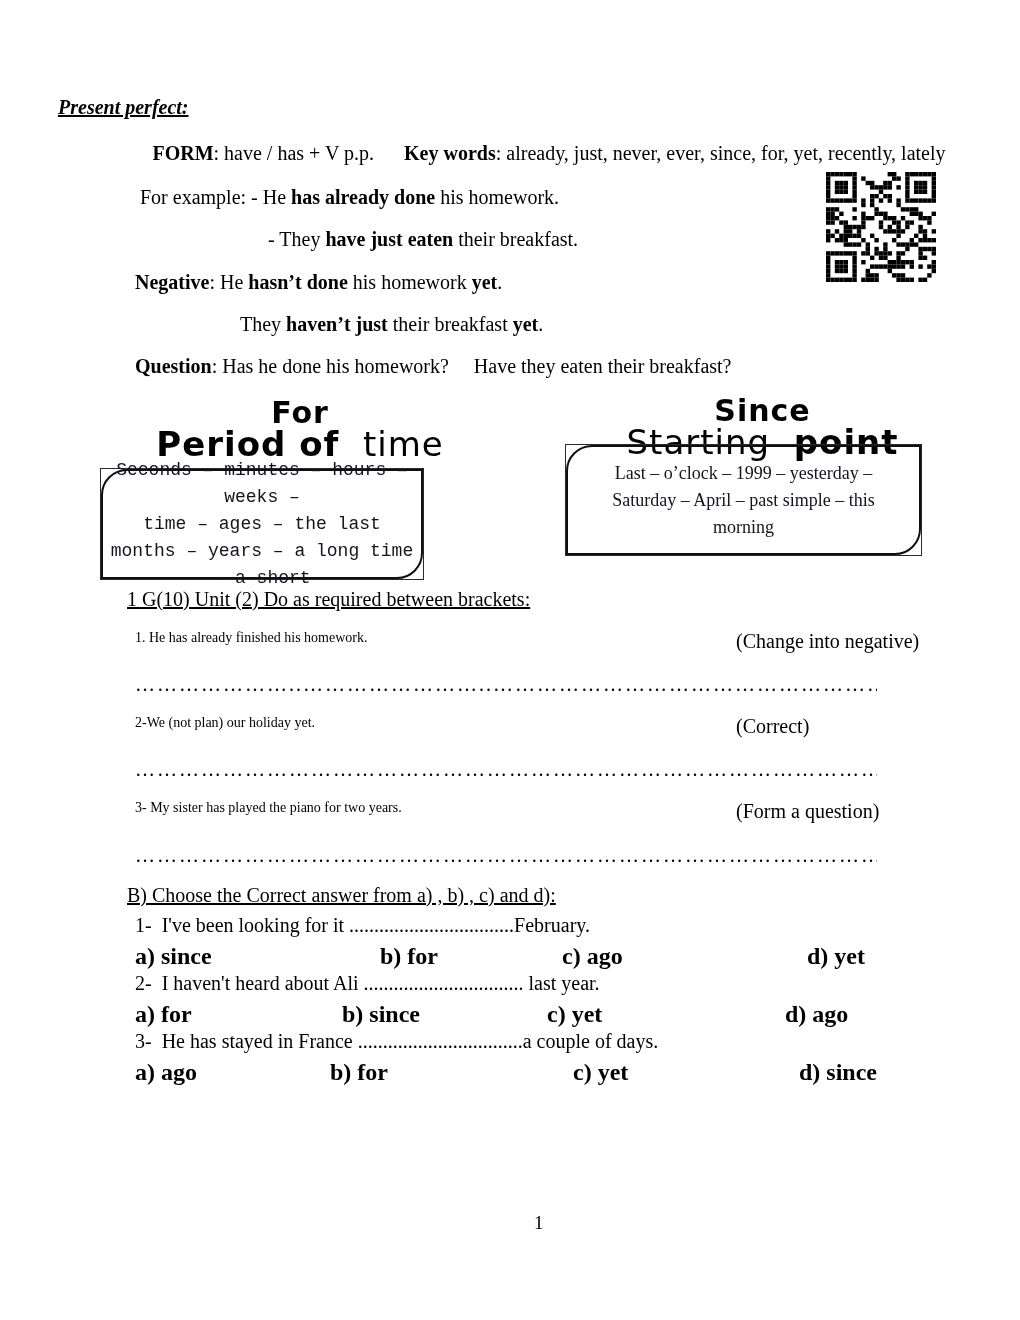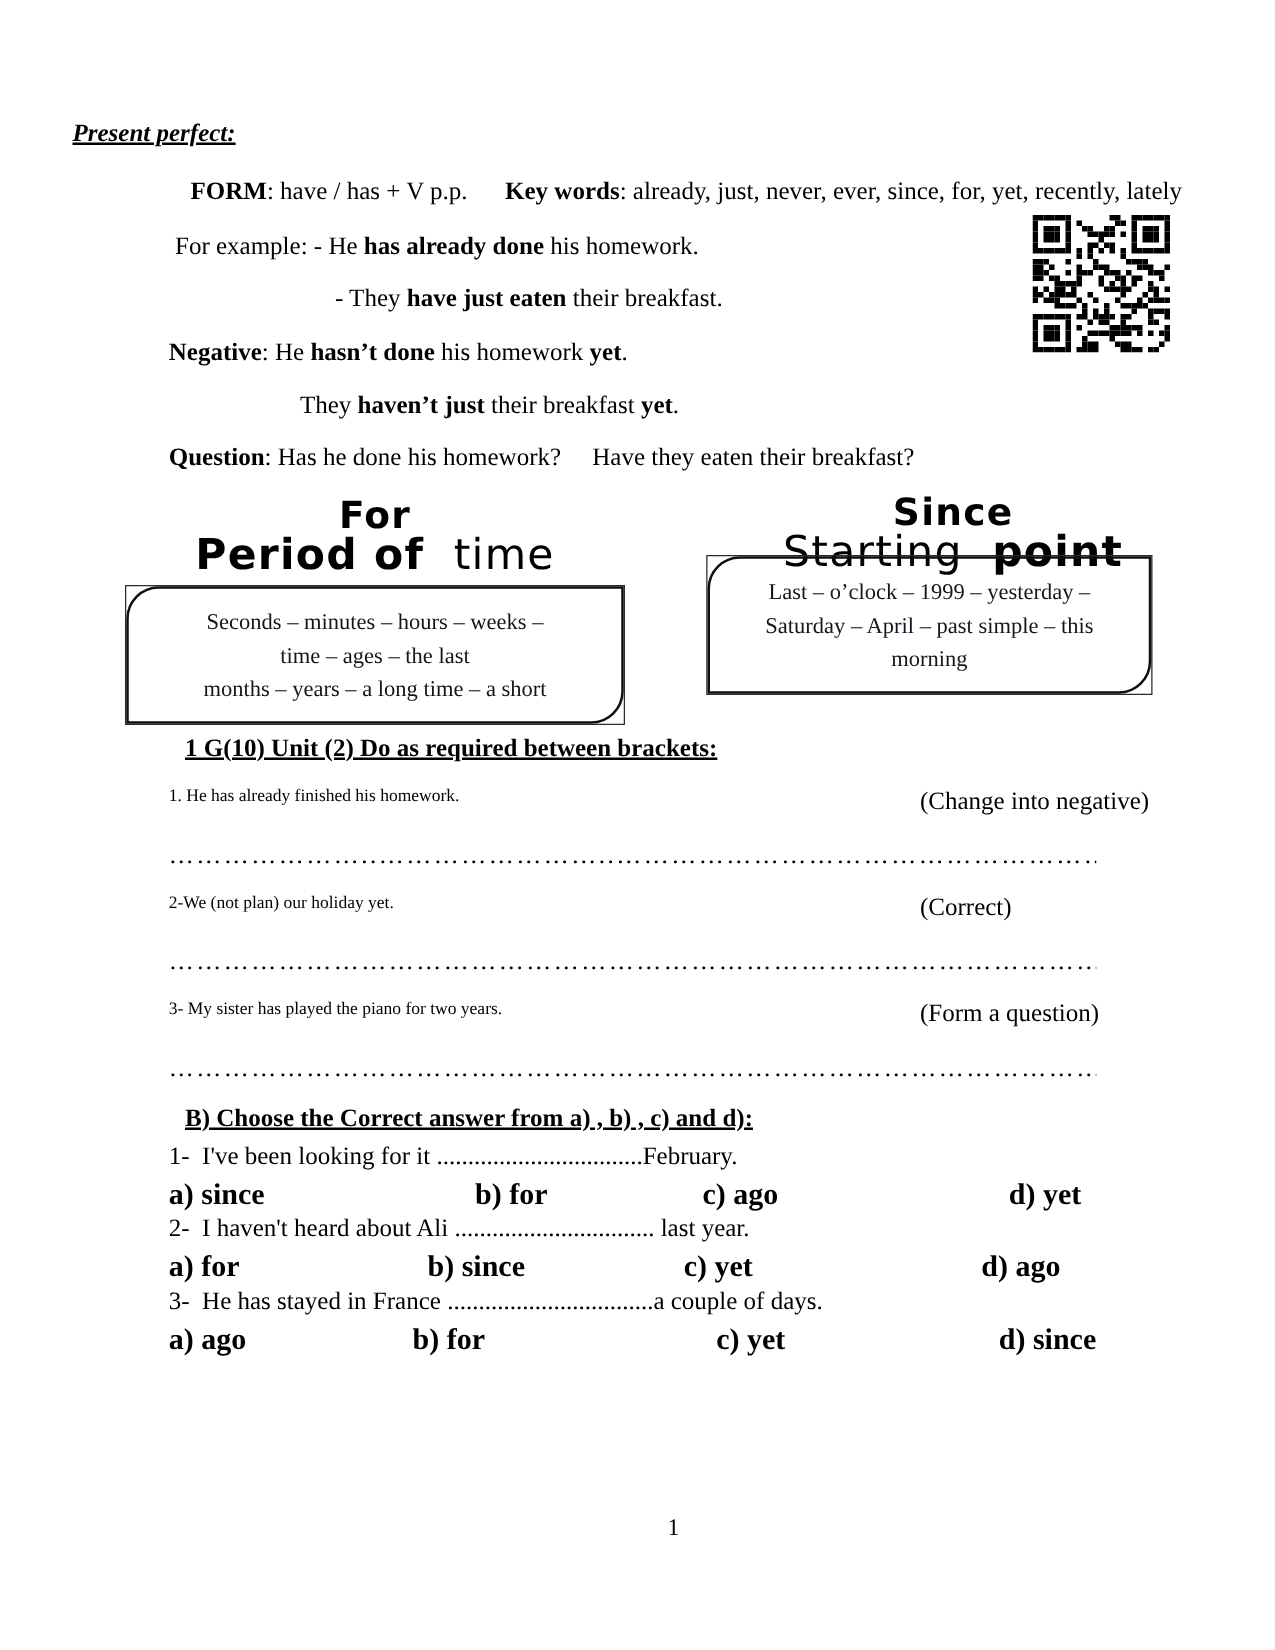--- a/index.html
+++ b/index.html
@@ -21,30 +21,30 @@
   #qr svg{display:block;}
 
   .col-head{position:absolute;text-align:center;font-family:"DejaVu Sans", sans-serif;color:#000;}
   #for-head{left:100px;top:396px;width:400px;}
   #since-head{left:565px;top:394px;width:395px;}
   .ch-title{font-size:30px;font-weight:bold;line-height:33px;letter-spacing:1px;}
   .ch-sub{font-size:34px;line-height:31px;letter-spacing:1px;white-space:pre;}
   .ch-sub .b{font-weight:bold;}
 
   .callout{position:absolute;height:112px;}
-  #for-callout{left:100px;top:468px;width:400px;}
+  #for-callout{left:100px;top:468px;width:324px;font-family:Liberation Mono, monospace;}
   #since-callout{left:565px;top:444px;width:357px;}
   .callout .outer{position:absolute;inset:0;border:1.5px solid #2a2a2a;}
   .callout .inner{
     position:absolute;inset:1px;border:2.5px solid #0e0e16;border-radius:26px 0 26px 0;
     display:flex;flex-direction:column;justify-content:center;text-align:center;
     font-size:18px;line-height:27px;color:#14141e;
   }
 
-  .sec-head{position:absolute;left:148px;font-size:20px;font-weight:bold;text-decoration:underline;white-space:nowrap;}
+  .sec-head{position:absolute;left:127px;font-size:20px;font-weight:normal;text-decoration:underline;white-space:nowrap;}
   #a-heading{top:588px;}
   #b-heading{top:884px;}
 
   .a-row{position:absolute;left:0;width:1020px;height:26px;}
   .a-text{position:absolute;left:135px;font-size:14px;white-space:nowrap;}
   .a-instr{position:absolute;left:736px;font-size:20px;white-space:nowrap;}
   #a-row-1{top:630px;} #a-row-2{top:715px;} #a-row-3{top:800px;}
 
   .dots{position:absolute;left:135px;width:742px;height:26px;font-size:20px;
         letter-spacing:2px;overflow:hidden;white-space:nowrap;}

